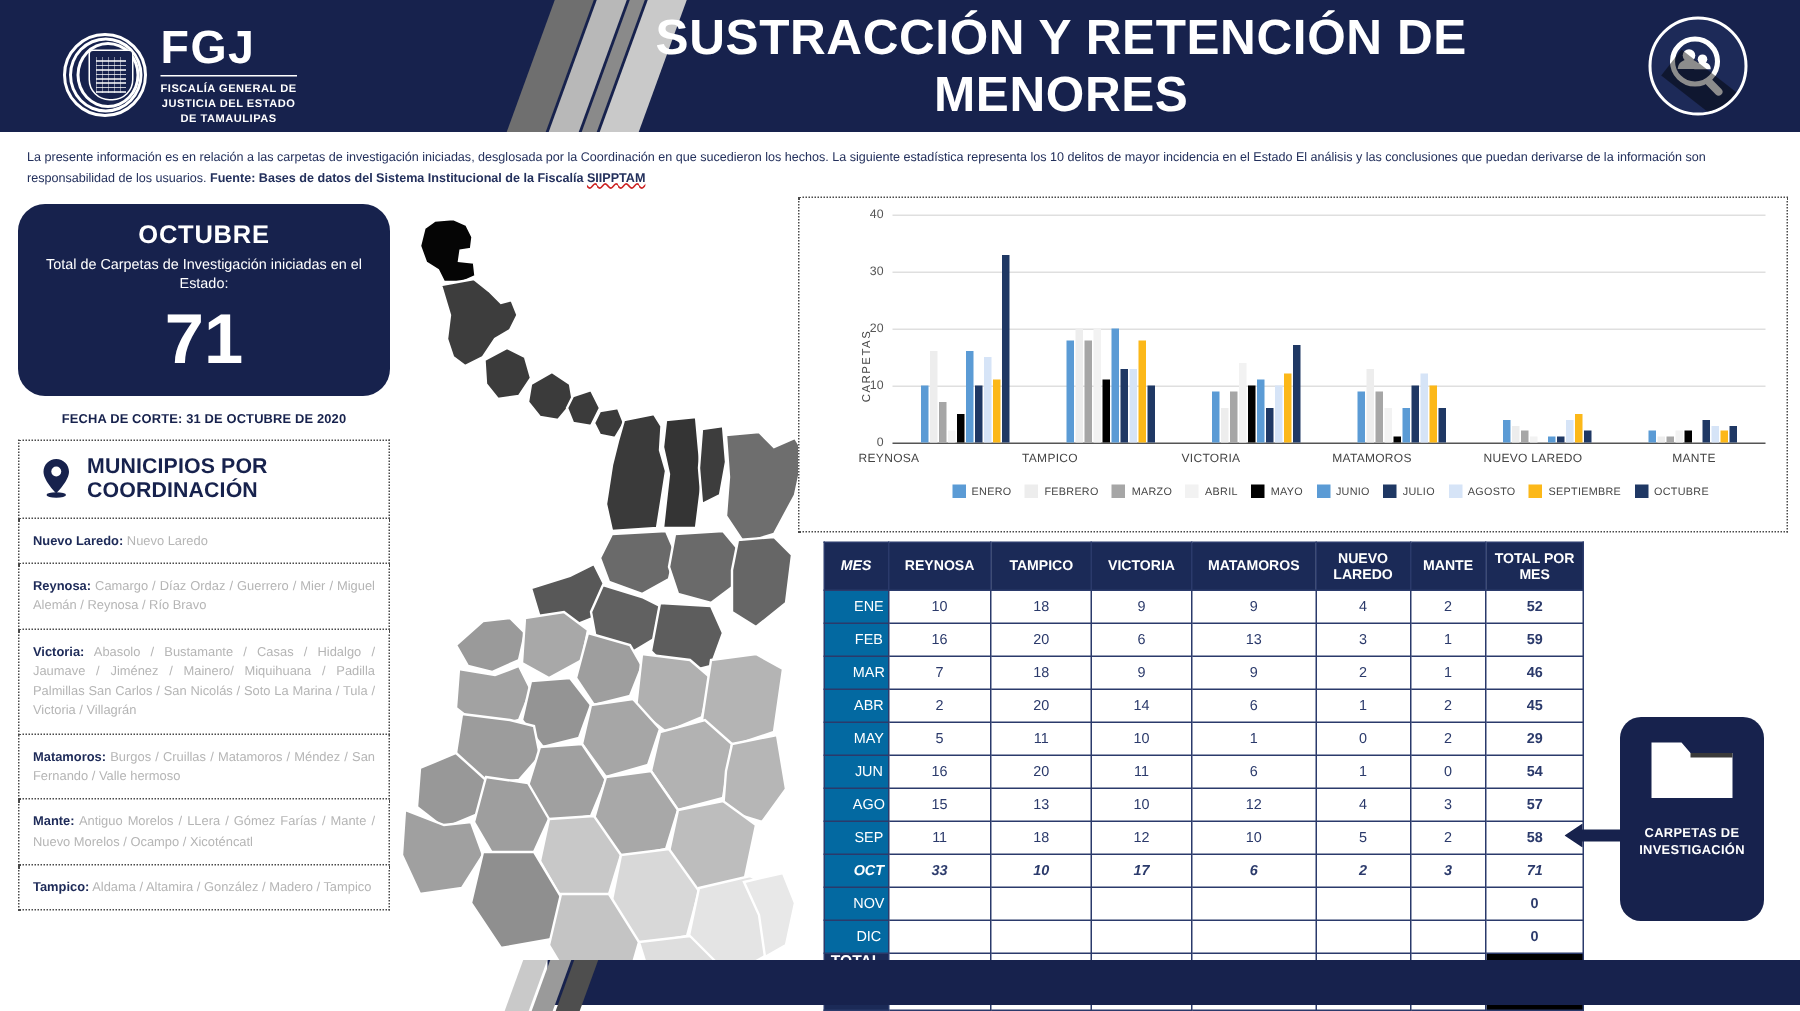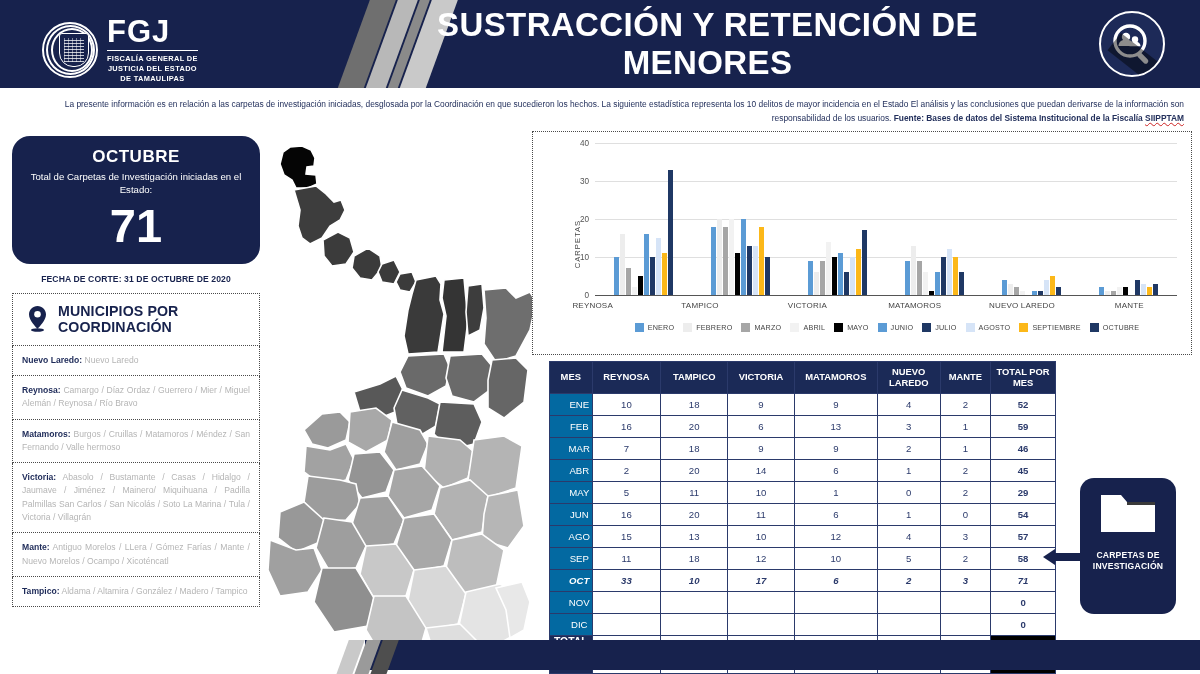--- a/index.html
+++ b/index.html
@@ -60,21 +60,21 @@
     position: absolute; right: 35px; top: 11px; width: 66px; height: 66px;
     border: 2.5px solid #ffffff; border-radius: 50%; background: #1d2a58; overflow: hidden;
   }
   #header-icon .shadow {
     position: absolute; left: 20px; top: 20px; width: 70px; height: 22px;
     background: rgba(0,0,0,.45); transform: rotate(38deg); transform-origin: 0 0;
   }
   
   #intro {
     position: absolute; left: 18px; top: 98px; width: 1166px;
-    font-size: 8.4px; color: #23305c; line-height: 1.62; text-align: right;
+    font-size: 8.4px; color: #23305c; line-height: 1.62; text-align: left;
   }
   #intro b { font-weight: bold; }
   #intro .ul { text-decoration: underline; text-decoration-color: #c22; text-decoration-style: wavy; }
   
   #left-col { position: absolute; left: 12px; top: 136px; width: 248px; }
   #month-card {
     background: #17224d; border-radius: 18px; color: #fff;
     padding: 11px 12px 14px; text-align: center;
   }
   #month-name { font-size: 17px; font-weight: bold; letter-spacing: .5px; }
@@ -239,22 +239,22 @@
           <path d="M10.5 1C5.8 1 2 4.8 2 9.5c0 5.6 7.2 13 8.1 14 .2.2.6.2.8 0 .9-1 8.1-8.4 8.1-14C19 4.8 15.2 1 10.5 1z" fill="#17224d"></path>
           <circle cx="10.5" cy="9.3" r="3.3" fill="#fff"></circle>
           <ellipse cx="10.5" cy="25" rx="6.5" ry="1.8" fill="#17224d"></ellipse>
         </svg>
       </div>
       <div id="muni-title">MUNICIPIOS POR COORDINACIÓN</div>
     </div>
     <div id="muni-rows">
         <div class="muni-row"><span class="coord">Nuevo Laredo:</span><span class="list"> Nuevo Laredo</span></div>
         <div class="muni-row"><span class="coord">Reynosa:</span><span class="list"> Camargo / Díaz Ordaz / Guerrero / Mier / Miguel Alemán / Reynosa / Río Bravo</span></div>
+        <div class="muni-row"><span class="coord">Victoria:</span><span class="list"> Abasolo / Bustamante / Casas / Hidalgo / Jaumave / Jiménez / Mainero/ Miquihuana / Padilla Palmillas San Carlos / San Nicolás / Soto La Marina / Tula / Victoria / Villagrán</span></div>
         <div class="muni-row"><span class="coord">Matamoros:</span><span class="list"> Burgos / Cruillas / Matamoros / Méndez / San Fernando / Valle hermoso</span></div>
-        <div class="muni-row"><span class="coord">Victoria:</span><span class="list"> Abasolo / Bustamante / Casas / Hidalgo / Jaumave / Jiménez / Mainero/ Miquihuana / Padilla Palmillas San Carlos / San Nicolás / Soto La Marina / Tula / Victoria / Villagrán</span></div>
         <div class="muni-row"><span class="coord">Mante:</span><span class="list"> Antiguo Morelos / LLera / Gómez Farías / Mante / Nuevo Morelos / Ocampo / Xicoténcatl</span></div>
         <div class="muni-row"><span class="coord">Tampico:</span><span class="list"> Aldama / Altamira / González / Madero / Tampico</span></div>
       </div>
   </div>
 </div>
 
 <div id="map-wrap">
   <svg width="282" height="520" viewBox="0 0 282 520">
     <g stroke="#ffffff" stroke-width="1.6">
 
@@ -446,21 +446,21 @@
       <div class="grp-label" style="left: 50%; width: 16.6667%;">MATAMOROS</div>
       <div class="grp-label" style="left: 66.6667%; width: 16.6667%;">NUEVO LAREDO</div>
       <div class="grp-label" style="left: 83.3333%; width: 16.6667%;">MANTE</div>
     </div>
 </div>
 
 <div id="table-wrap">
   <table>
     <thead>
         <tr id="thead-row">
-          <th style="width: 42px;">MES</th>
+          <th style="width: 42px; font-style: italic;">MES</th>
           <th style="width: 68px;">REYNOSA</th>
           <th style="width: 66px;">TAMPICO</th>
           <th style="width: 66px;">VICTORIA</th>
           <th style="width: 82px;">MATAMOROS</th>
           <th style="width: 62px;">NUEVO LAREDO</th>
           <th style="width: 50px;">MANTE</th>
           <th style="width: 64px;">TOTAL POR MES</th>
         </tr>
       </thead>
     <tbody id="tbody">

